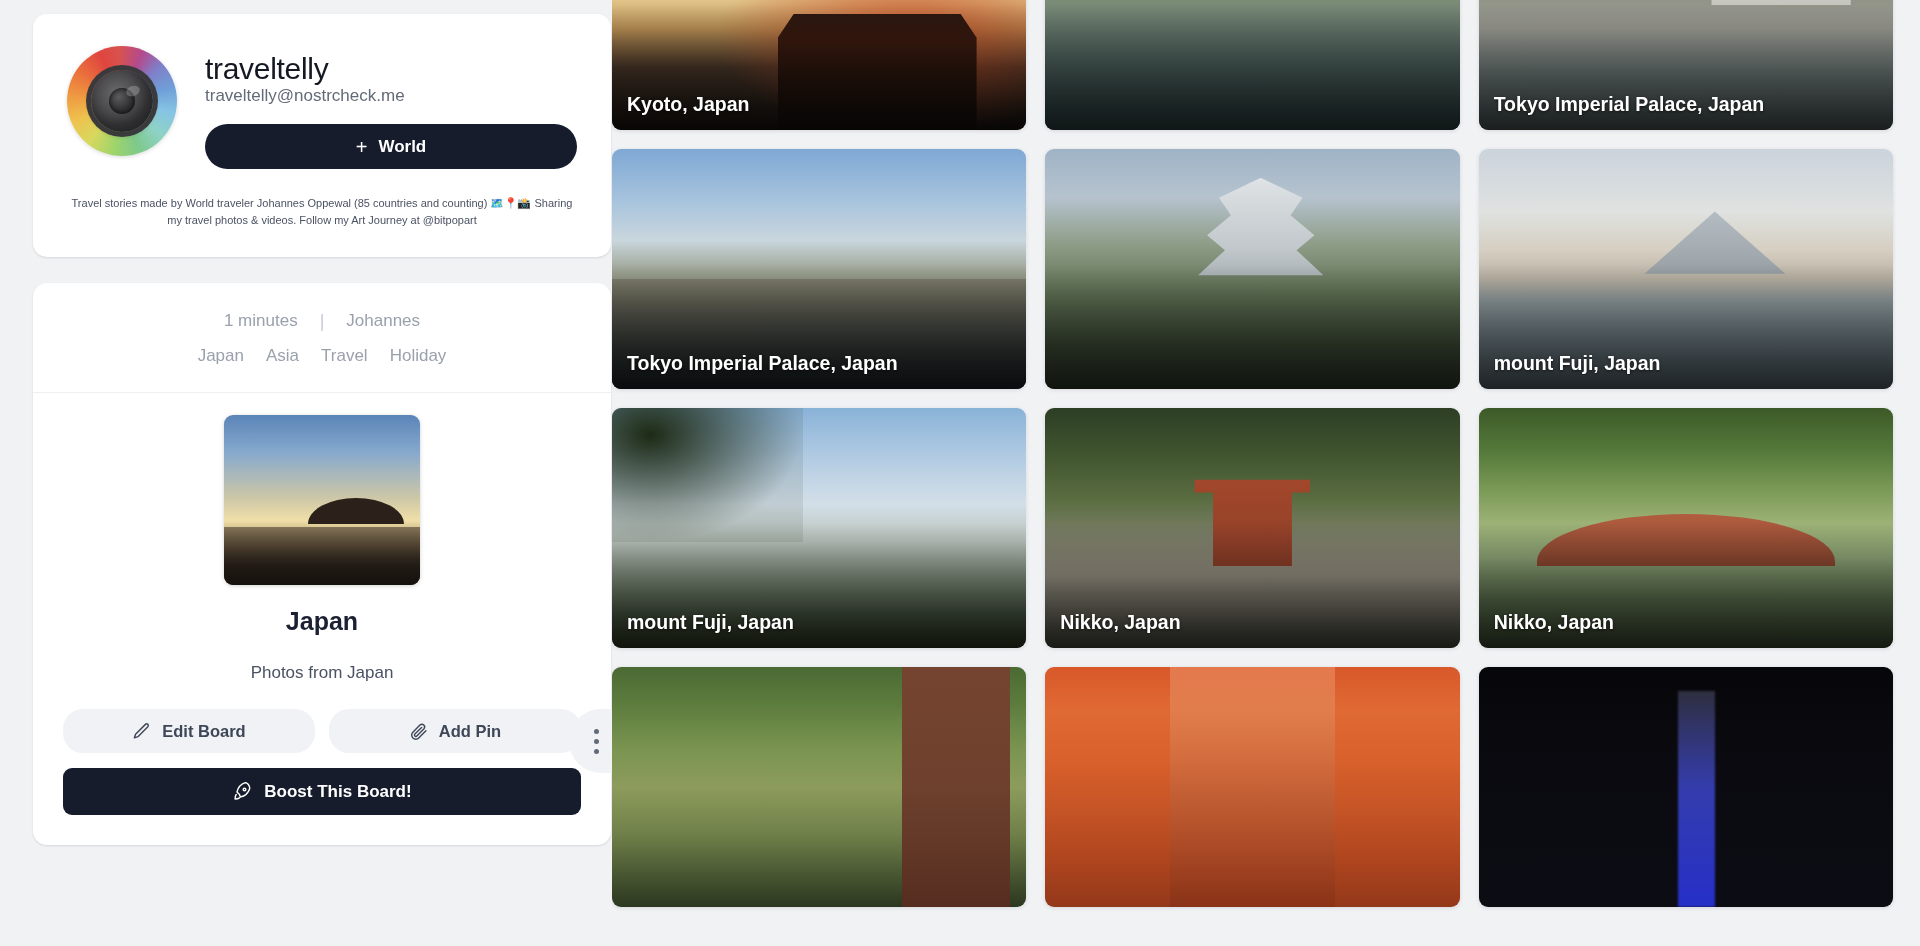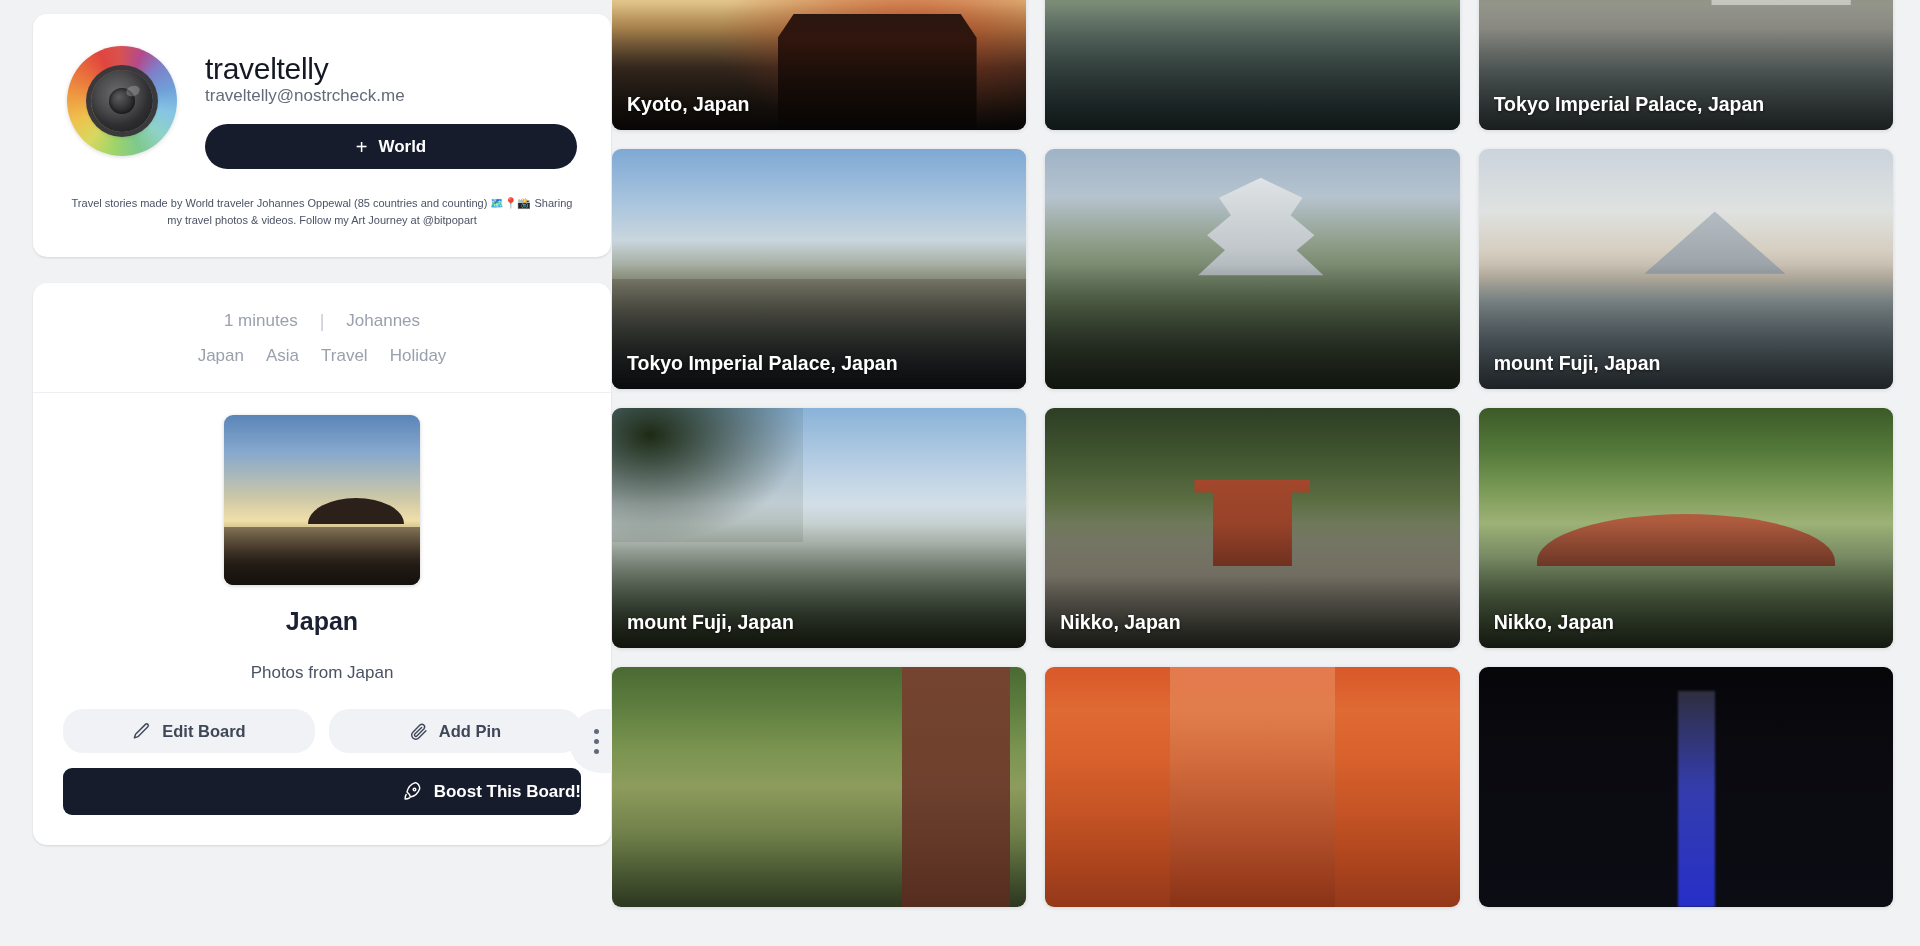--- a/index.html
+++ b/index.html
@@ -136,21 +136,21 @@
     background: #f1f2f5;
     border: none; border-radius: 20px;
     font-size: 16.5px; font-weight: bold; color: #3e4757;
     font-family: inherit;
     cursor: pointer;
   }
   .boost-btn {
     margin-top: 15px;
     width: 100%;
     height: 47px;
-    display: flex; align-items: center; justify-content: flex-end; gap: 12px;
+    display: flex; align-items: center; justify-content: center; gap: 12px;
     background: #161c2c; color: #fff;
     border: none; border-radius: 9px;
     font-size: 17px; font-weight: bold;
     font-family: inherit;
     cursor: pointer;
   }
   .ico { display: inline-flex; align-items: center; }
 
   
   .kebab {

